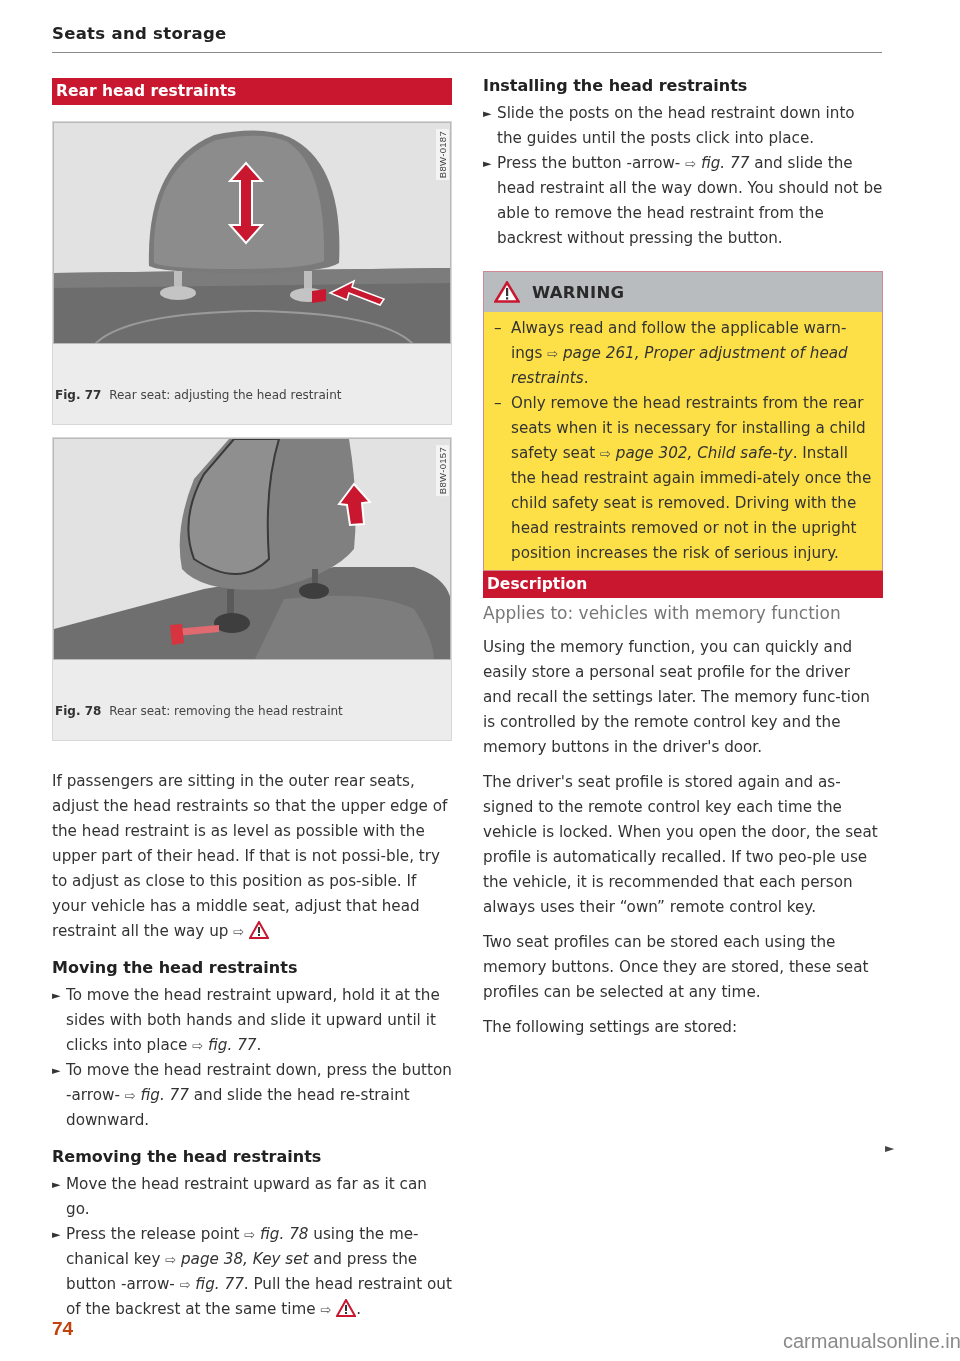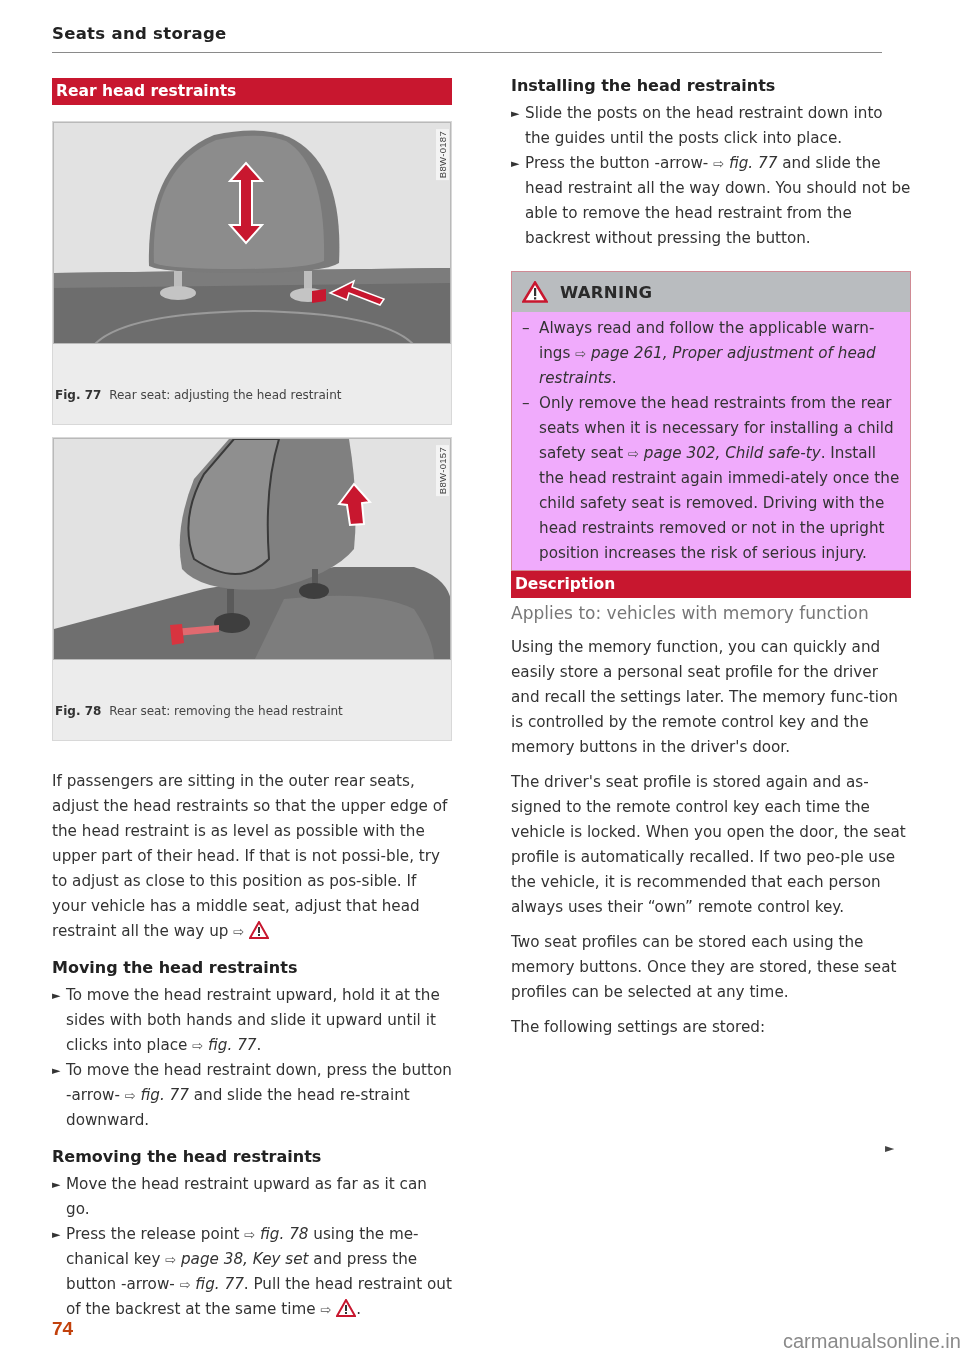--- a/index.html
+++ b/index.html
@@ -14,21 +14,21 @@
       position: absolute; left: 52px; top: 24px; width: 830px;
       border-bottom: 1.5px solid #8a8a8a;
       height: 29px;
     }
     .page-header-title {
       font-family: "DejaVu Sans", sans-serif;
       font-weight: bold; font-size: 16.5px; letter-spacing: 0.3px;
       color: #222;
     }
     .col-left { position: absolute; left: 52px; top: 78px; width: 400px; }
-    .col-right { position: absolute; left: 511px; top: 76px; width: 400px; }
+    .col-right { position: absolute; left: 483px; top: 76px; width: 400px; }
 
     .section-bar {
       background: #c8172f; color: #fff;
       font-weight: bold; font-size: 15.5px;
       height: 27px; line-height: 27px; padding-left: 4px;
     }
     .figure {
       margin-top: 16px;
       background: #ececec;
       border: 1px solid #d8d8d8;
@@ -67,21 +67,21 @@
     ul.steps li .bullet {
       position: absolute; left: 0; top: 0; font-size: 11px; color: #333;
     }
     .ref { font-style: italic; }
     .arrow-glyph { font-style: normal; color: #555; font-size: 13px; }
     .warn-tri { display: inline-block; vertical-align: -3px; }
 
     .warning-box {
       margin-top: 20px;
       border: 1px solid #cf8a94;
-      background: #f0abfc;
+      background: #fde047;
     }
     .warning-head {
       background: #b9bcbf; height: 40px;
       display: flex; align-items: center; padding-left: 10px; gap: 12px;
     }
     .warning-title { font-weight: bold; font-size: 16.5px; color: #2a2a2a; letter-spacing: 0.3px; }
     .warning-body { padding: 4px 10px 4px 10px; }
     .warning-body li {
       position: relative; list-style: none;
       padding-left: 17px; font-size: 15.2px; line-height: 25px; color: #333;

